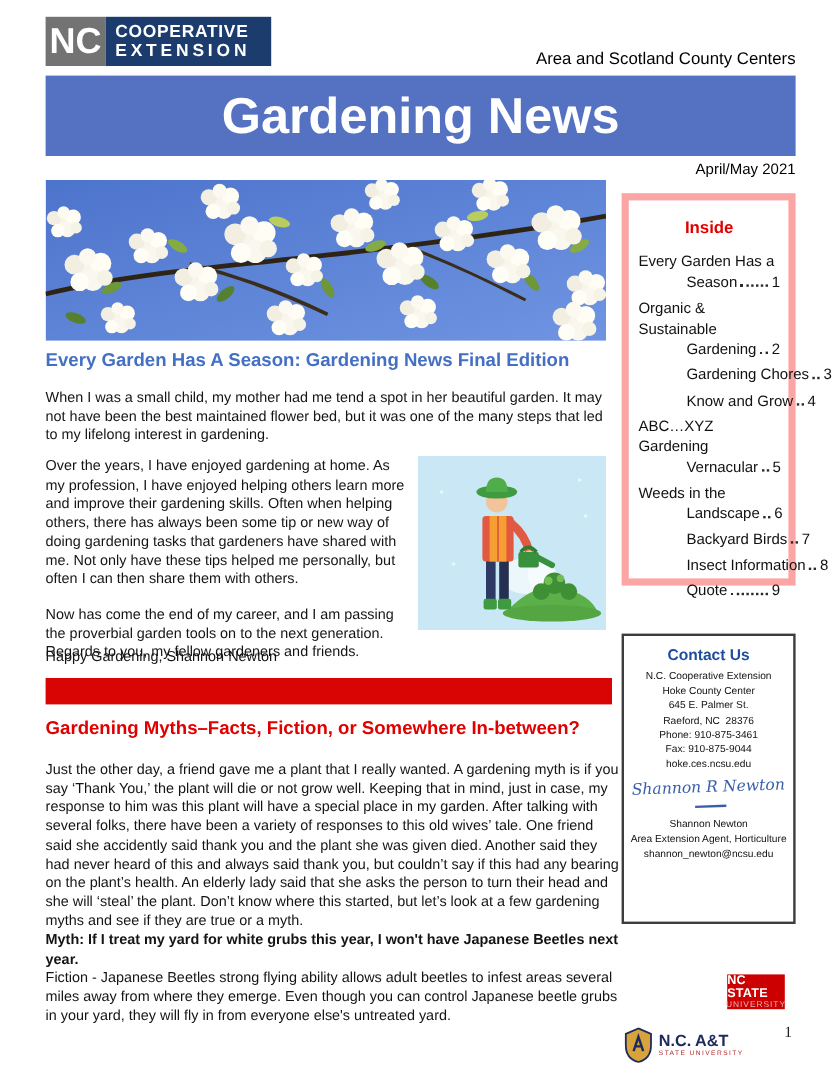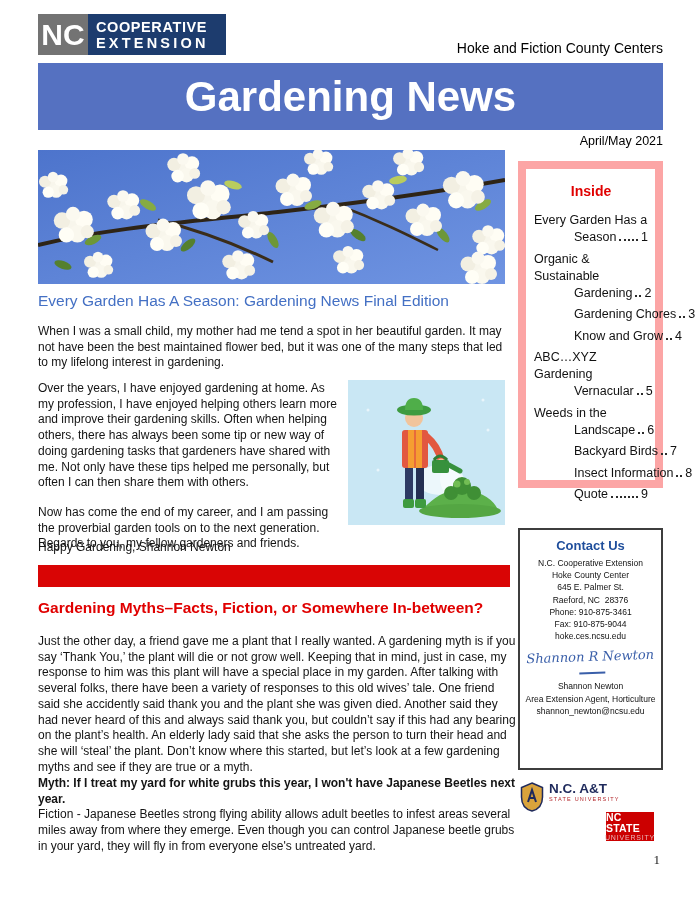--- a/index.html
+++ b/index.html
@@ -19,31 +19,31 @@
   .banner{position:absolute;left:38px;top:63px;width:625px;height:67px;background:#5571C1;
           display:flex;align-items:center;justify-content:center;}
   .banner-title{color:#fff;font-weight:bold;font-size:42px;}
   .date{position:absolute;right:37px;top:134px;font-size:12.5px;color:#000;}
 
   
   .photo{position:absolute;left:38px;top:150px;width:467px;height:134px;}
   .gardener{position:absolute;left:348px;top:380px;width:157px;height:145px;}
 
   
-  .inside-box{position:absolute;left:518px;top:161px;width:145px;height:327px;border:8px solid #fca5a5;
+  .inside-box{position:absolute;left:518px;top:161px;width:145px;height:327px;border:6px solid #fca5a5;
               box-sizing:border-box;padding:14px 7px 0 8px;background:#fff;}
   .inside-title{text-align:center;color:#E00000;font-weight:bold;font-size:14px;margin-bottom:13px;}
   .toc-entry{margin-bottom:4.5px;font-size:12.5px;line-height:17px;color:#111;}
   .toc-row{display:flex;align-items:baseline;margin-left:40px;}
   .toc-lbl{white-space:nowrap;}
   .toc-dots{flex:1;border-bottom:2px dotted #2b2b2b;margin:0 3px 3px 3px;min-width:6px;}
   .toc-pg{white-space:nowrap;}
 
   
-  .h1{position:absolute;left:38px;top:292px;width:480px;font-size:15.5px;font-weight:normal;color:#4470C4;}
+  .h1{position:absolute;left:38px;top:292px;width:480px;font-size:15.5px;font-weight:bold;color:#4470C4;}
   .body-text{font-size:12px;line-height:15.7px;color:#141414;}
   .para1{position:absolute;left:38px;top:324px;width:476px;}
   .para23{position:absolute;left:38px;top:381px;width:303px;}
   .para-gap{height:14px;}
   .signoff{position:absolute;left:38px;top:540px;}
 
   
   .redbar{position:absolute;left:38px;top:565px;width:472px;height:22px;background:#D90505;}
   .h2{position:absolute;left:38px;top:599px;width:482px;font-size:15.5px;font-weight:bold;color:#E00000;}
   .myth-intro{position:absolute;left:38px;top:634px;width:478px;}
@@ -55,21 +55,21 @@
                box-sizing:border-box;text-align:center;padding-top:8px;background:#fff;}
   .contact-title{color:#1F4E9C;font-weight:bold;font-size:13px;margin-bottom:4px;}
   .contact-line{font-size:8.5px;line-height:12.2px;white-space:nowrap;color:#111;}
   .contact-gap{height:5px;}
   .signature{font-family:"DejaVu Serif",serif;font-style:italic;color:#3A5FA9;font-size:13px;
              display:inline-block;transform:rotate(-2deg);margin:2px 0 1px 0;}
   .signature::after{content:"";display:inline-block;width:26px;height:2px;background:#3A5FA9;
                     margin-left:3px;vertical-align:middle;}
 
   
-  .ncat{position:absolute;left:520px;top:782px;display:flex;gap:5px;}
+  .ncat{position:absolute;left:520px;top:856px;display:flex;align-items:center;gap:5px;}
   .ncat-text{display:flex;flex-direction:column;}
   .ncat-name{font-weight:bold;font-size:13.5px;color:#1F2A5C;line-height:14px;}
   .ncat-sub{font-size:5.5px;color:#B3262A;letter-spacing:1.2px;line-height:7px;}
   .ncstate{position:absolute;left:606px;top:812px;width:48px;height:29px;background:#CC0000;color:#fff;
            display:flex;flex-direction:column;align-items:center;justify-content:center;}
   .ncstate-1{font-weight:bold;font-size:10.5px;line-height:11px;letter-spacing:.2px;}
   .ncstate-2{font-size:7px;color:#E8B6B8;letter-spacing:.8px;line-height:8px;}
   .page-num{position:absolute;right:40px;top:852px;font-family:"Liberation Serif",serif;font-size:13px;color:#222;}
 </style>
 </head>
@@ -77,21 +77,21 @@
 
 <div class="page">
 
   <div class="nc-logo">
     <div class="nc-red">NC</div>
     <div class="nc-navy">
       <span class="nc-coop">COOPERATIVE</span>
       <span class="nc-ext">EXTENSION</span>
     </div>
   </div>
-  <div class="county">Hoke and Fiction County Centers</div>
+  <div class="county">Area and Scotland County Centers</div>
 
   <div class="banner">
     <span class="banner-title">Gardening News</span>
   </div>
   <div class="date">April/May 2021</div>
 
   <div class="photo">
     <svg width="467" height="134" viewBox="0 0 467 134" preserveAspectRatio="none">
       <defs>
         <linearGradient id="sky" x1="0" y1="0" x2="1" y2="1">

